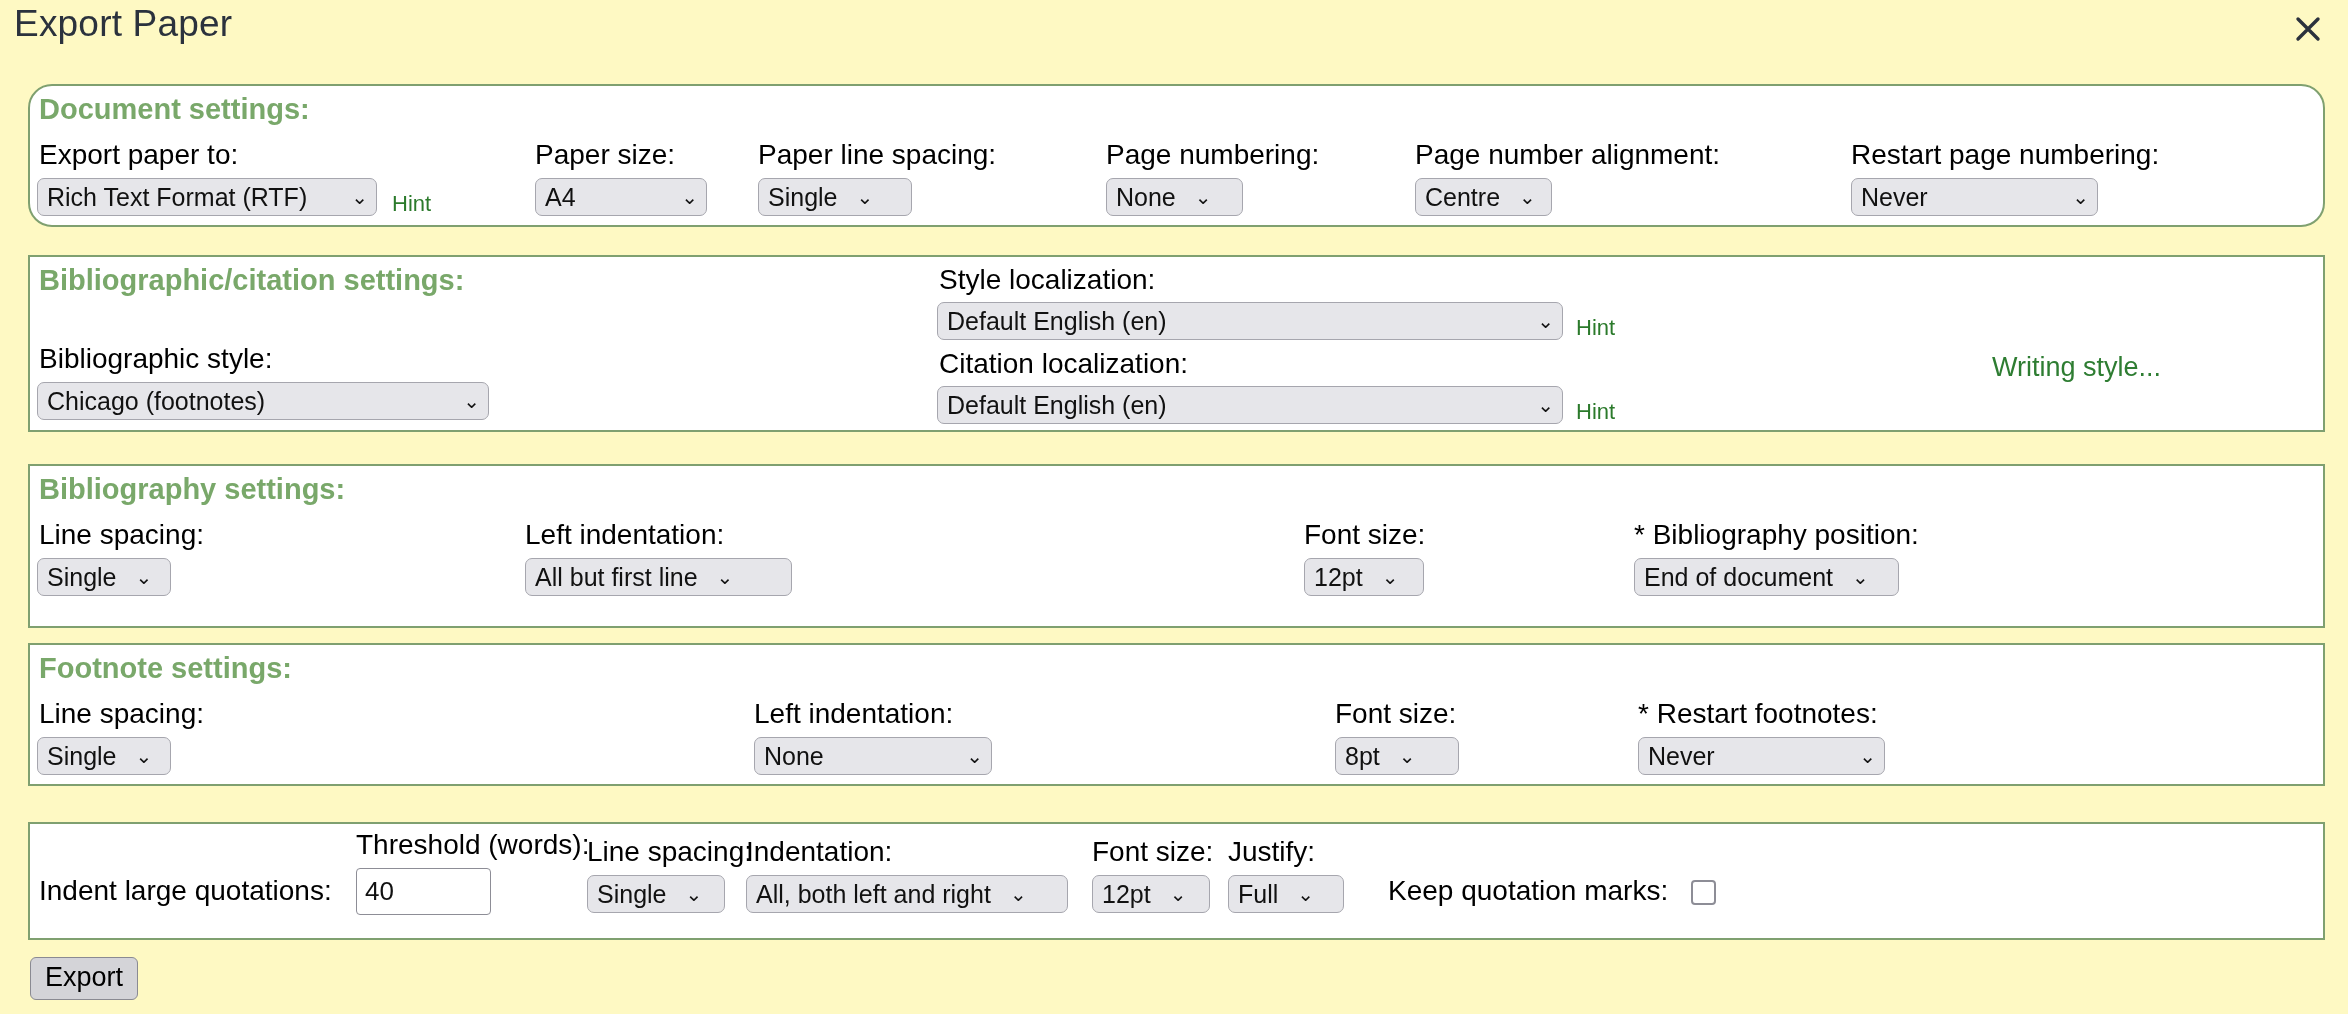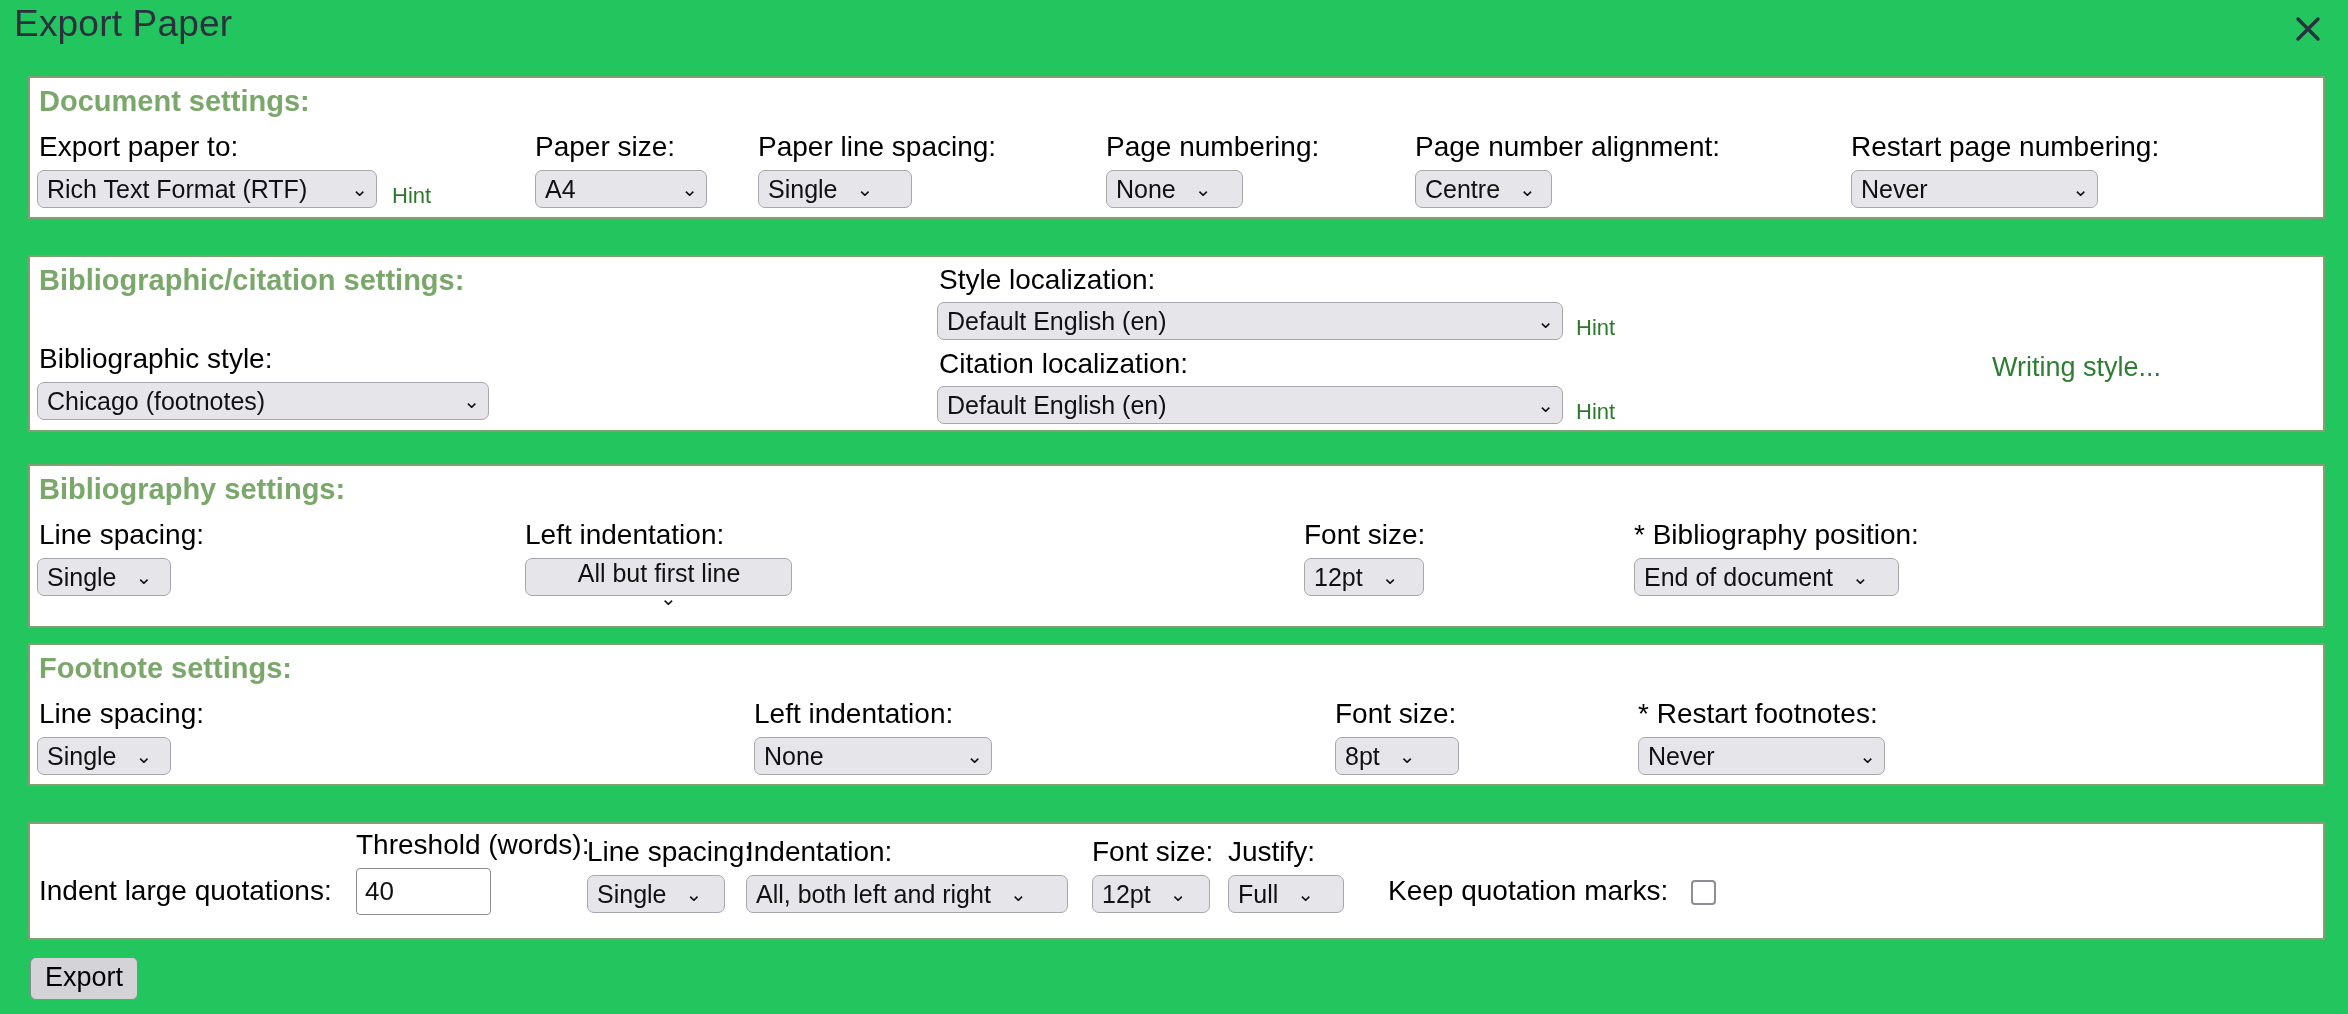--- a/index.html
+++ b/index.html
@@ -4,21 +4,21 @@
 <style>
   * { box-sizing: border-box; }
   html, body {
     margin: 0; padding: 0;
     width: 2348px; height: 1014px;
     background: #ffffff;
     font-family: "Liberation Sans", sans-serif;
     overflow: hidden;
   }
 
-  .page { position: relative; width: 2348px; height: 1014px; background:#22c55e; }
+  .page { position: relative; width: 2348px; height: 1014px; background:#fef9c3; }
 
   
   .titlebar {
     position: absolute; left: 0; top: 0; width: 2348px; height: 68px;
   }
   .dialog-title {
     position: absolute; left: 14px; top: 3px;
     font-size: 37px; color: #2b323d; letter-spacing: .2px;
     white-space: nowrap;
   }
@@ -123,21 +123,21 @@
 
   <div class="titlebar">
     <div class="dialog-title">Export Paper</div>
     <div class="close-btn">
       <svg width="30" height="30" viewBox="0 0 30 30" aria-hidden="true">
         <path d="M5 5 L25 25 M25 5 L5 25" stroke="#2b323d" stroke-width="3.4" stroke-linecap="round"></path>
       </svg>
     </div>
   </div>
 
-  <div class="section" style="top:76px; height:143px;">
+  <div class="section" style="top:84px; height:143px;border-radius:24px;">
     <div class="sec-title" style="left:9px; top:7px;">Document settings:</div>
 
     <div class="fld-label" style="left:9px; top:53px;">Export paper to:</div>
     <div class="sel" style="left:7px; top:92px; width:340px;">
       <span class="txt">Rich Text Format (RTF)</span>
       <span class="caret">⌄</span>
     </div>
     <div class="hint-link" style="left:362px; top:105px;">Hint</div>
 
     <div class="fld-label" style="left:505px; top:53px;">Paper size:</div>
@@ -200,21 +200,21 @@
   <div class="section" style="top:464px; height:164px;">
     <div class="sec-title" style="left:9px; top:7px;">Bibliography settings:</div>
 
     <div class="fld-label" style="left:9px; top:53px;">Line spacing:</div>
     <div class="sel tight" style="left:7px; top:92px; width:134px;">
       <span class="txt">Single</span>
       <span class="caret">⌄</span>
     </div>
 
     <div class="fld-label" style="left:495px; top:53px;">Left indentation:</div>
-    <div class="sel tight" style="left:495px; top:92px; width:267px;flex-direction:column;">
+    <div class="sel tight" style="left:495px; top:92px; width:267px;">
       <span class="txt">All but first line</span>
       <span class="caret">⌄</span>
     </div>
 
     <div class="fld-label" style="left:1274px; top:53px;">Font size:</div>
     <div class="sel tight" style="left:1274px; top:92px; width:120px;">
       <span class="txt">12pt</span>
       <span class="caret">⌄</span>
     </div>
 

